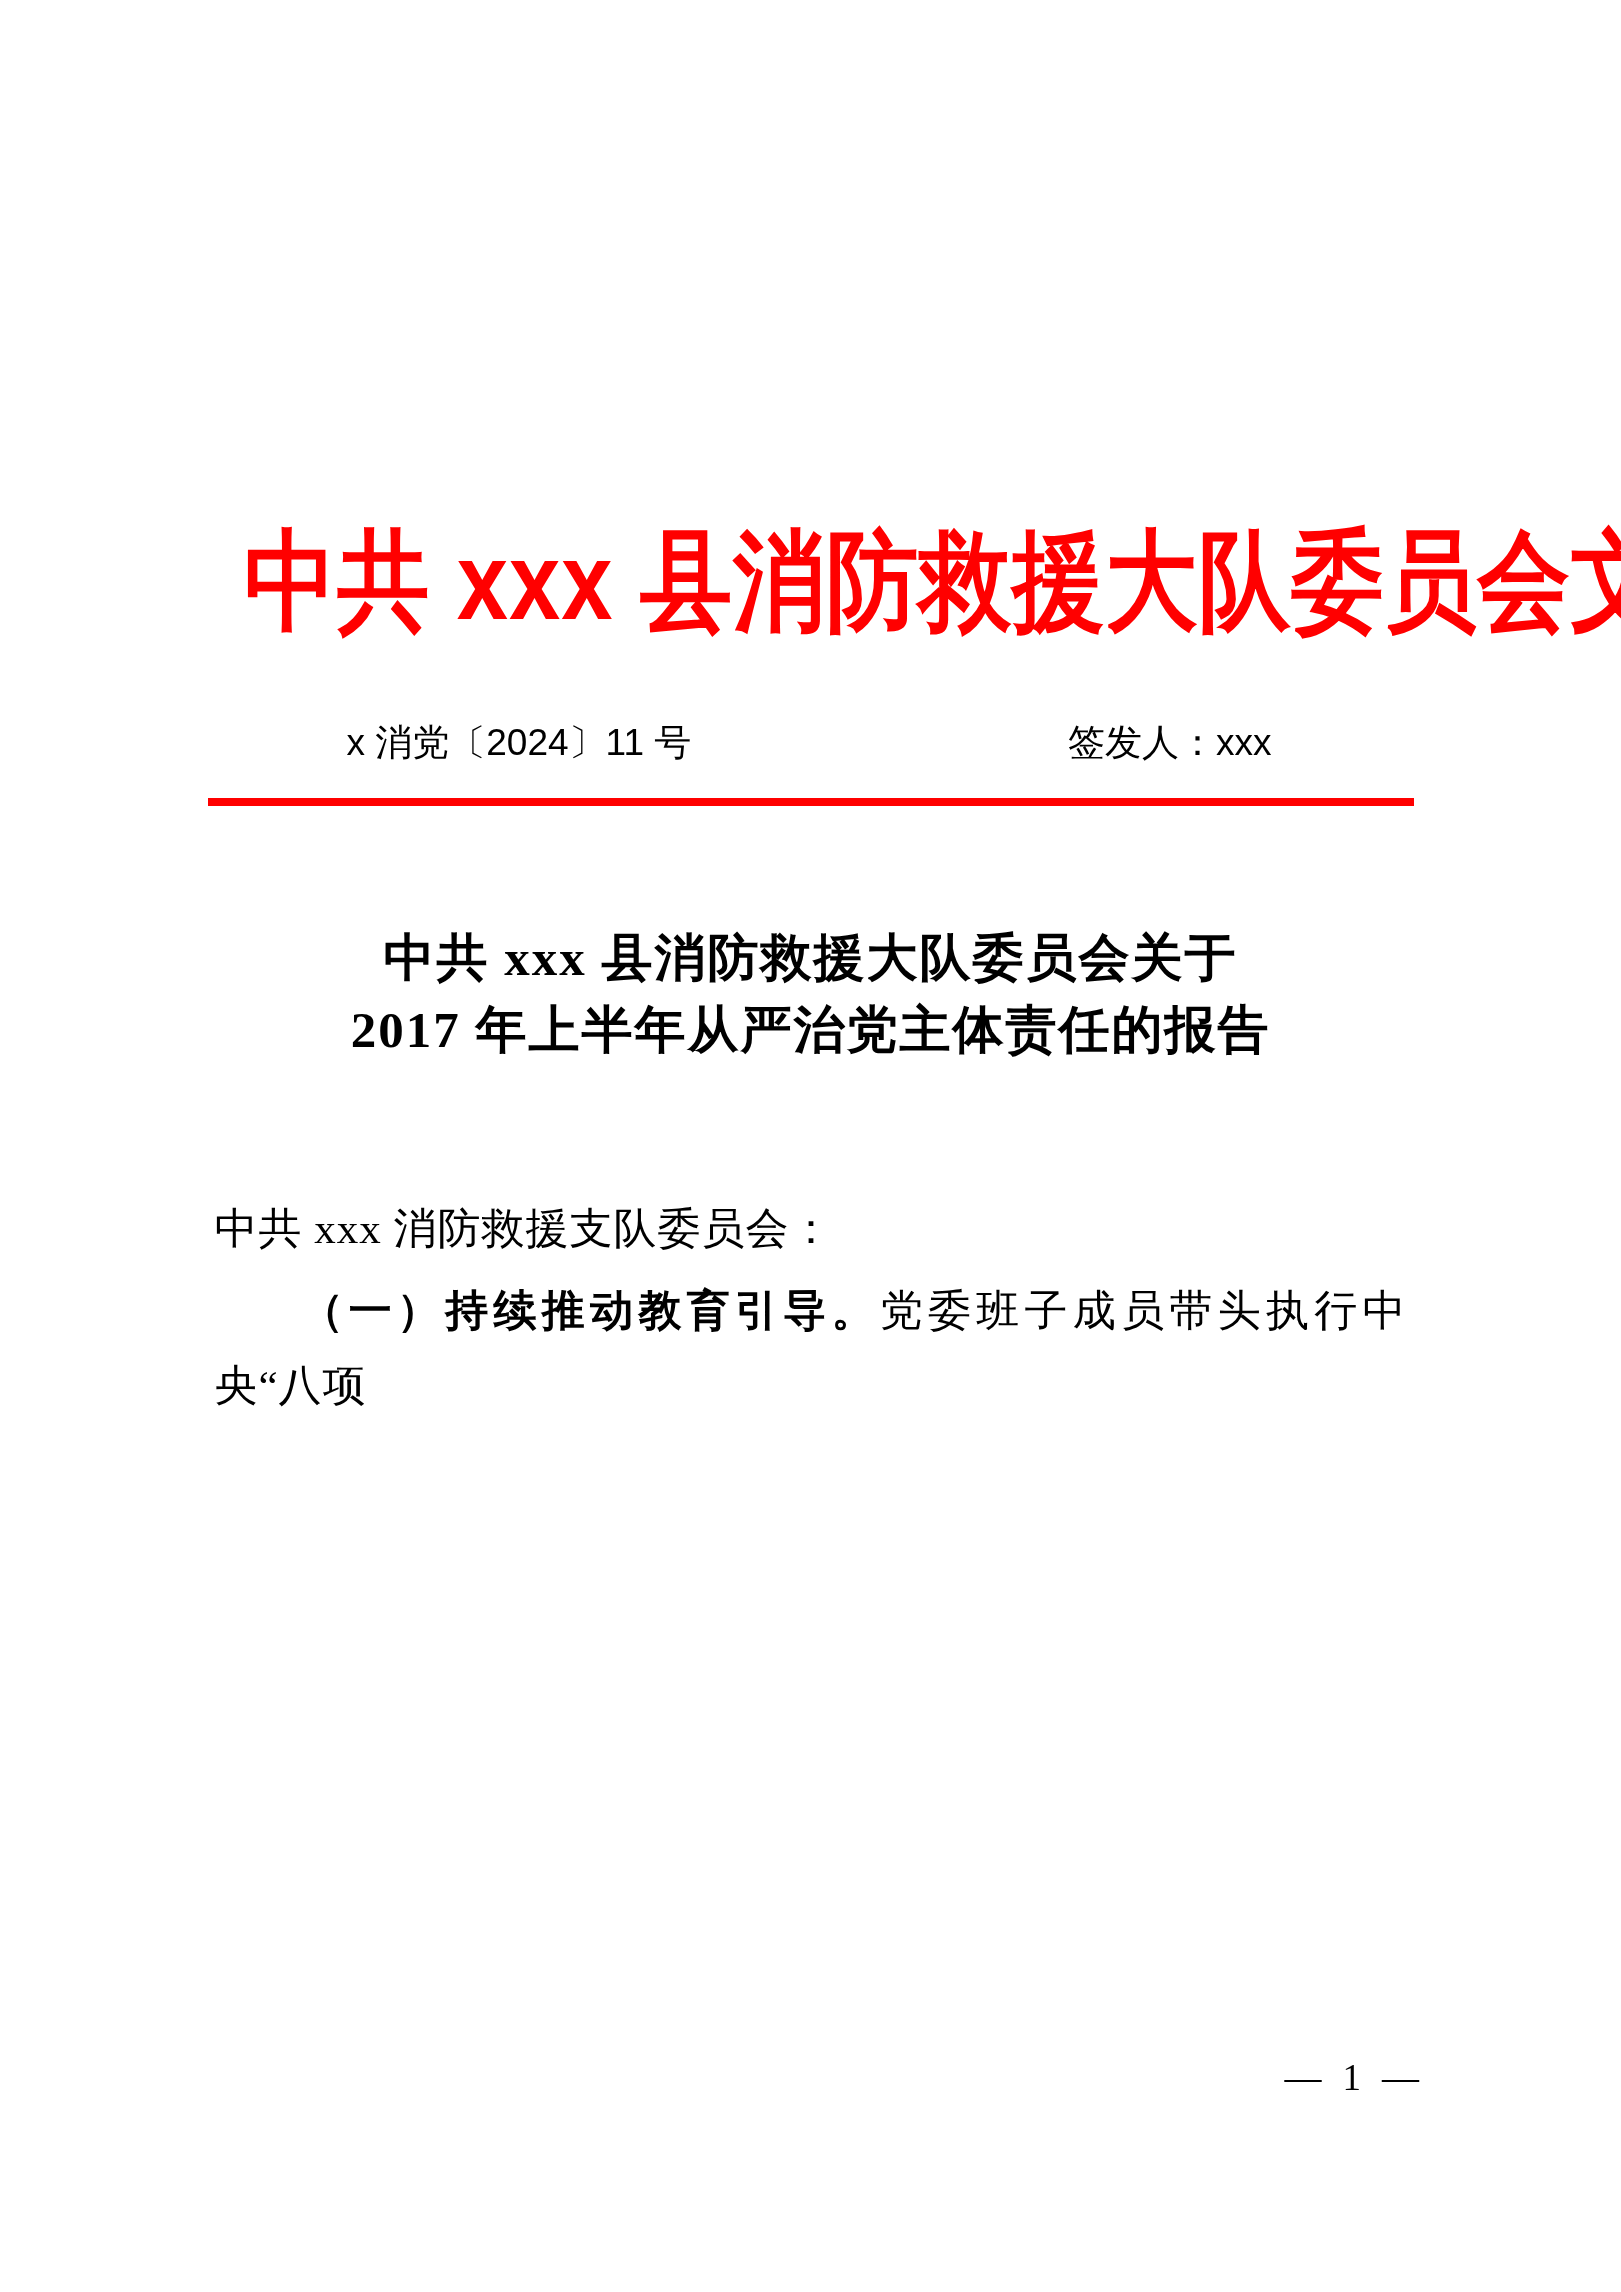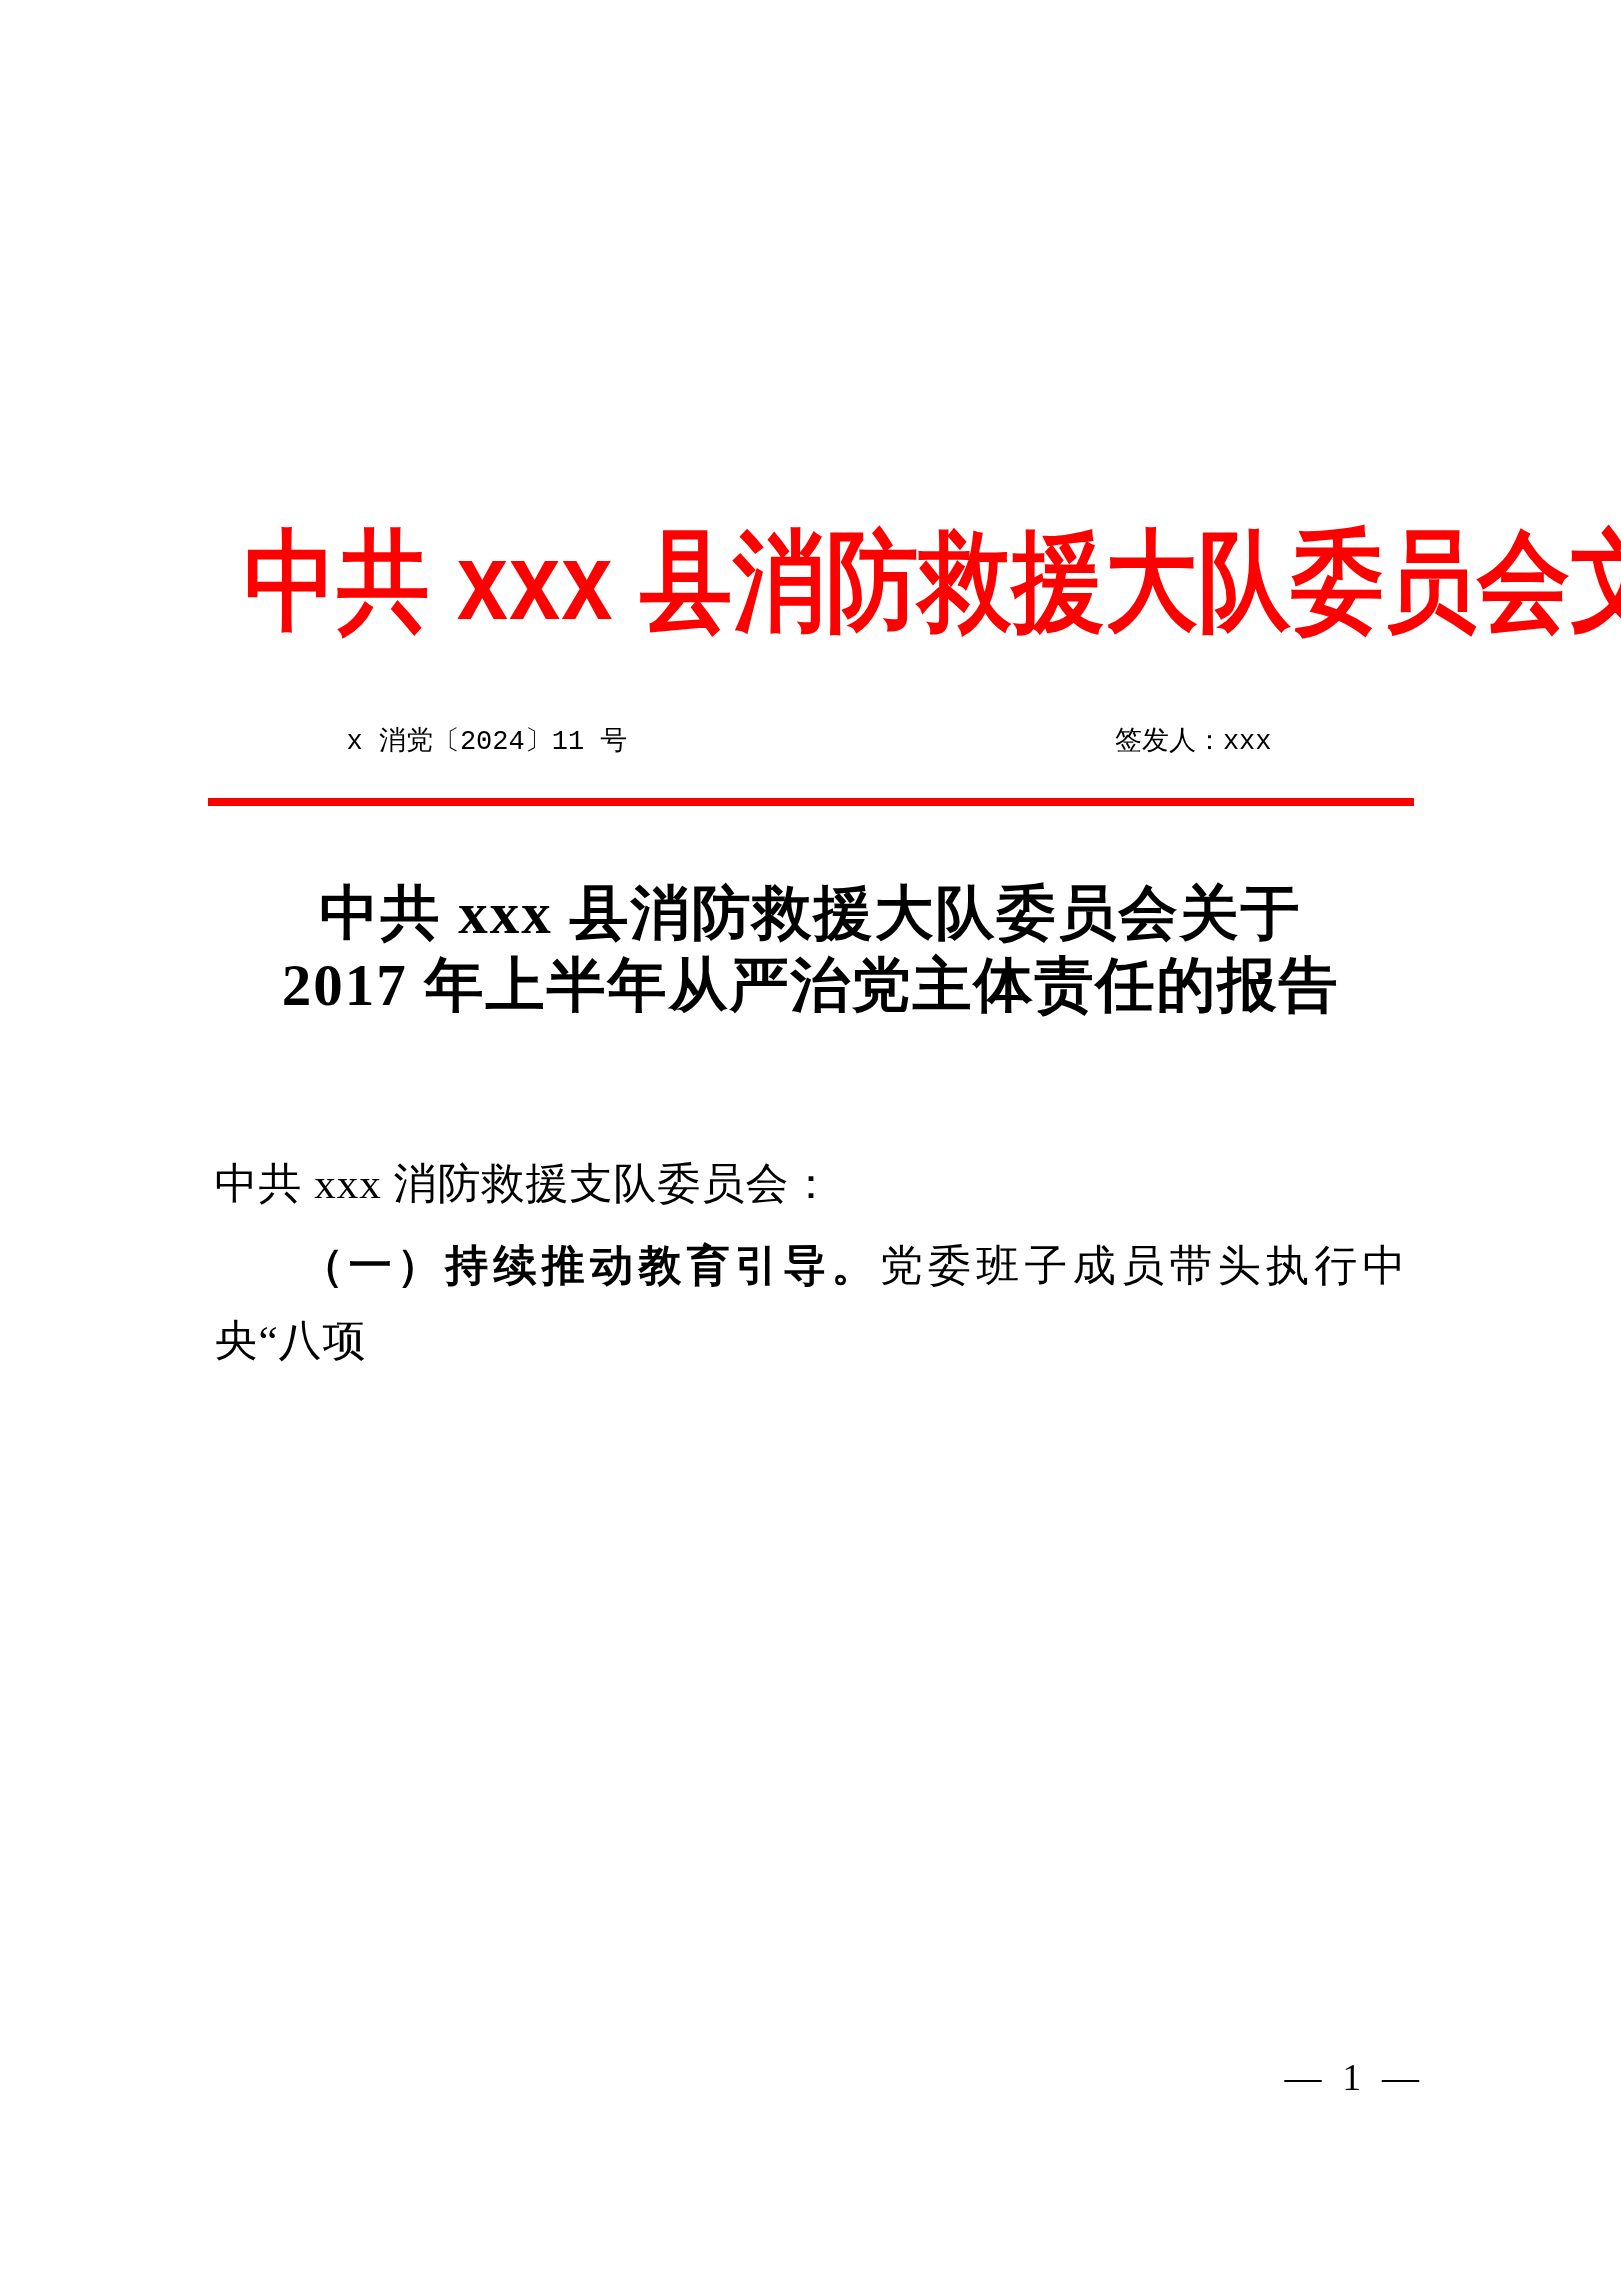--- a/index.html
+++ b/index.html
@@ -29,35 +29,35 @@
     white-space: nowrap;
     transform: scale(0.94, 1.12);
     transform-origin: center;
     letter-spacing: 1px;
   }
   .docinfo-row {
     margin-top: 71px;
     display: flex;
     justify-content: space-between;
     padding: 0 142px 0 139px;
-    font-family: Liberation Mono, monospace;
-    font-size: 27px;
+    font-family: Liberation Sans, sans-serif;
+    font-size: 37px;
     line-height: 49px;
   }
   .red-rule {
     margin-top: 31px;
     height: 7.8px;
     background: #ff0000;
   }
   .doc-title {
-    margin-top: 71px;
+    margin-top: 116px;
     text-align: center;
     font-family: "Liberation Serif", serif;
     font-weight: bold;
-    font-size: 59px;
+    font-size: 51px;
     line-height: 72px;
     letter-spacing: 2px;
   }
   .body-text {
     margin-top: 125px;
     font-size: 43px;
     line-height: 75px;
     text-align: justify;
     letter-spacing: 1px;
   }

